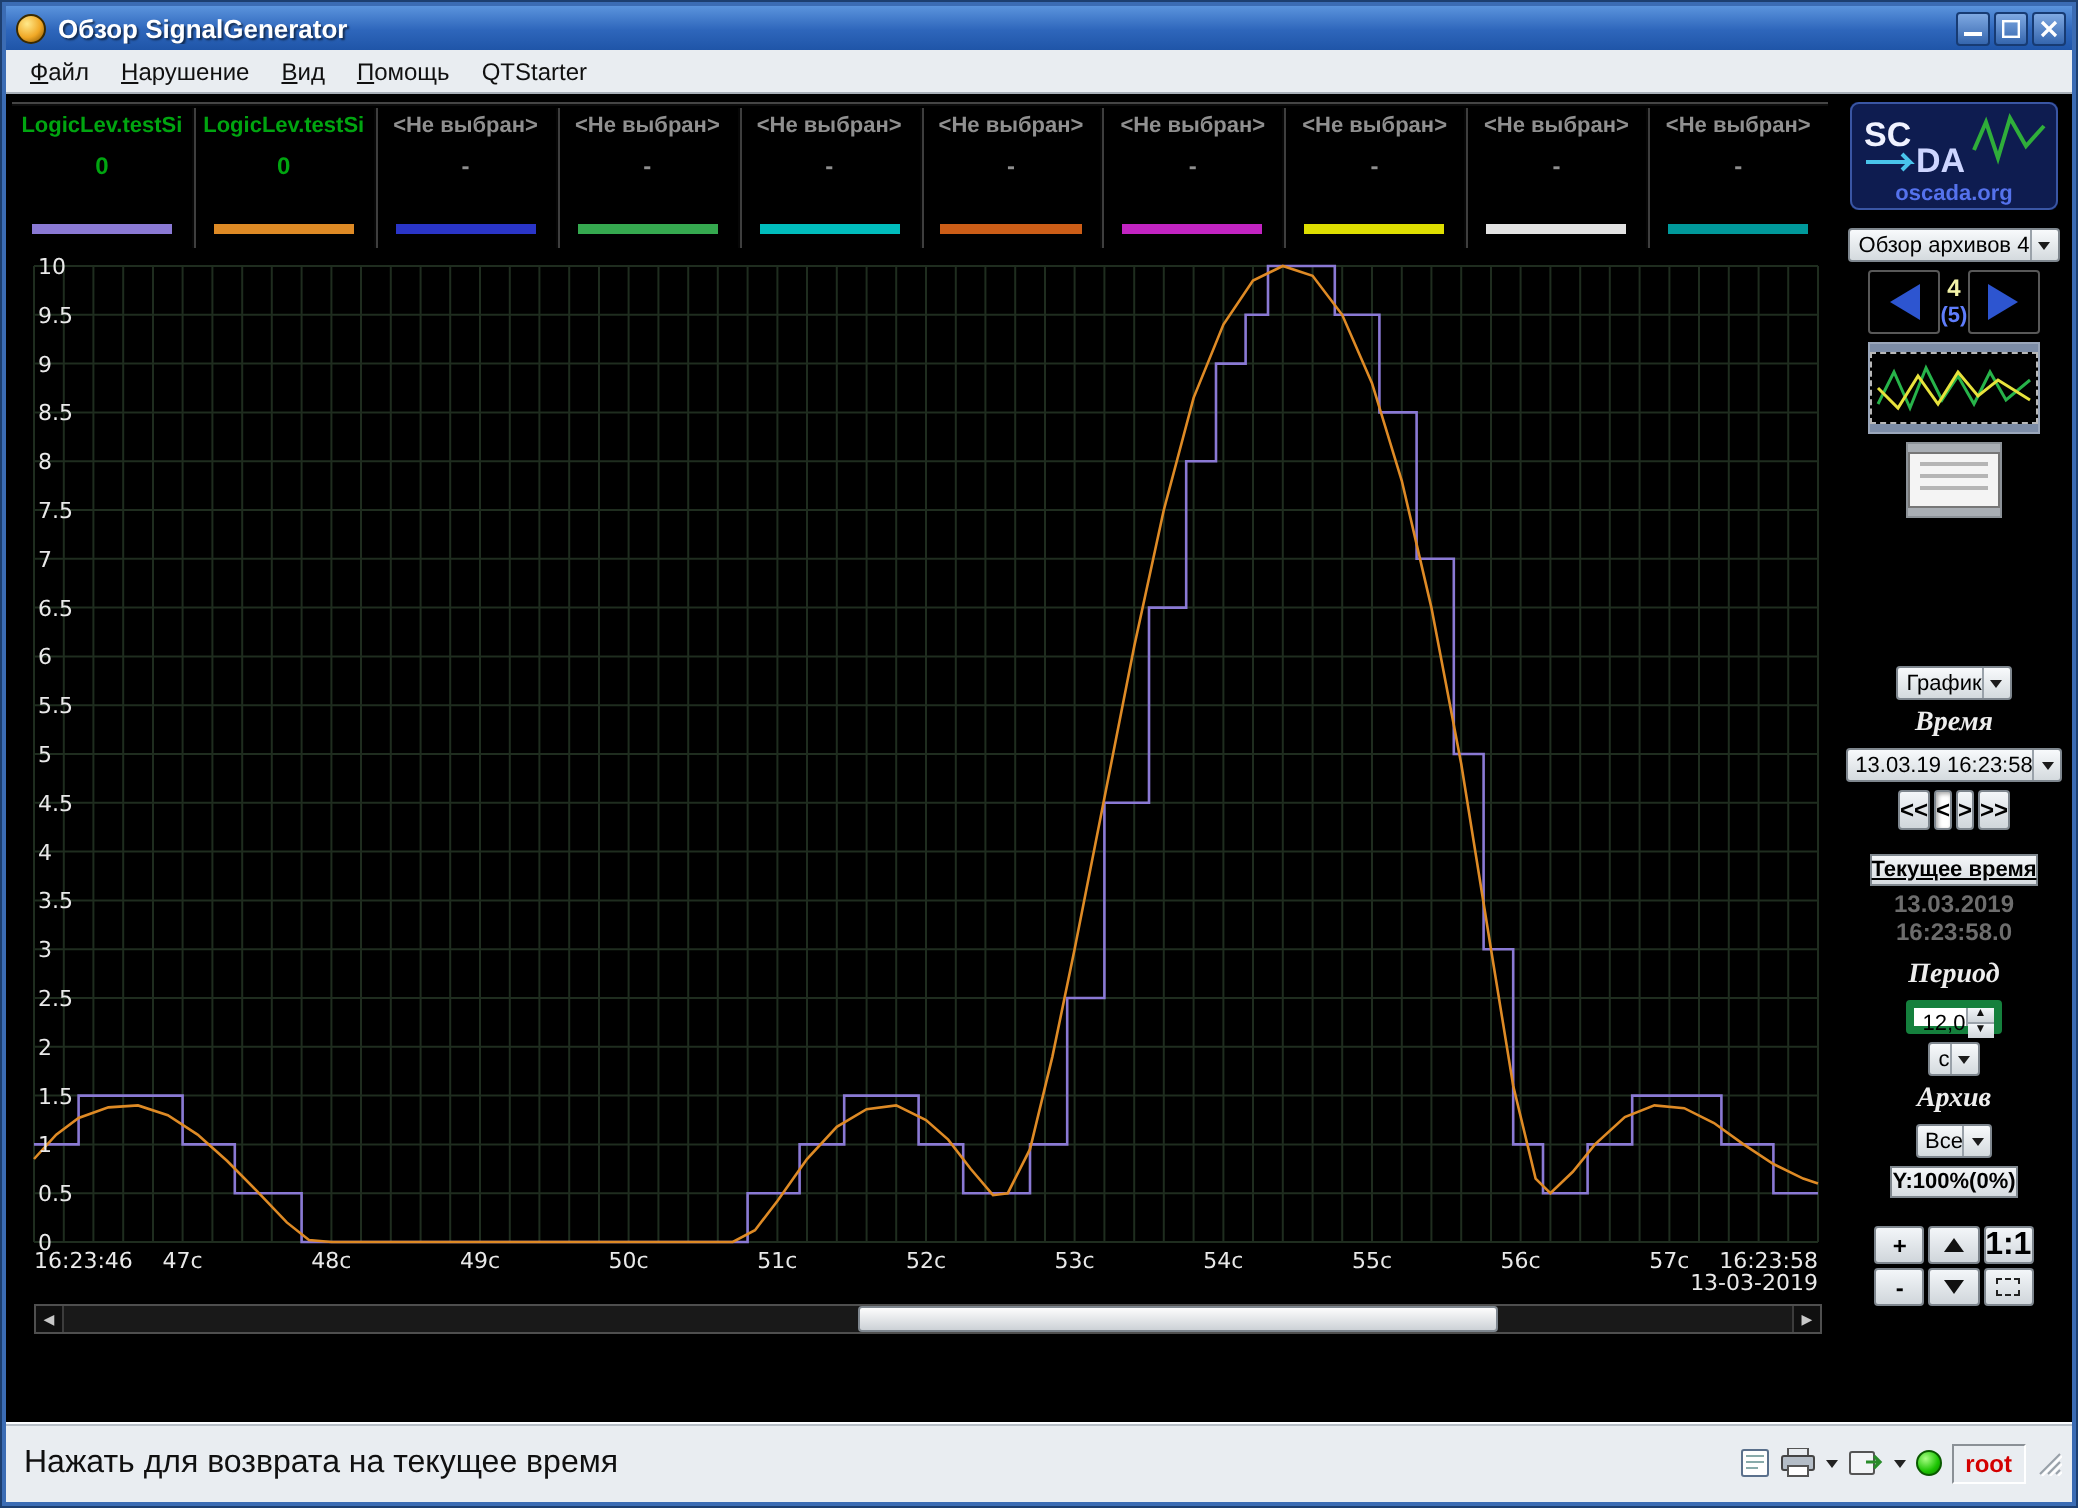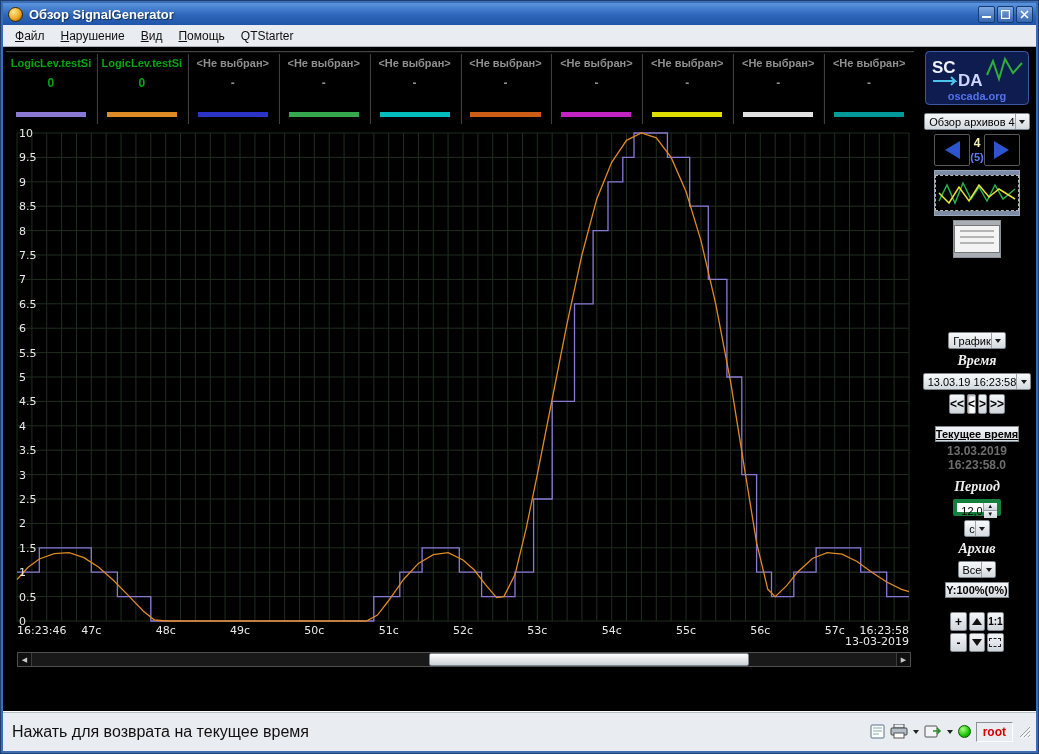--- a/index.html
+++ b/index.html
@@ -103,21 +103,21 @@
   .spin { height:17px; flex:0 0 17px; display:flex; background:#fff; border:4px solid #15803d; border-radius:2px; margin-bottom:4px; }
   .spin-text { flex:1; font-size:11px; padding:2px 0 0 4px; color:#000; }
   .spin-btns { width:14px; display:flex; flex-direction:column; border-left:1px solid #9aa2aa; }
   .spin-btns span { flex:1; font-size:6px; line-height:7px; text-align:center; color:#111;
                     background:linear-gradient(180deg,#f3f6f9,#d0d6db); }
   .spin-btns span + span { border-top:1px solid #9aa2aa; }
 
   .scale-bar { margin-bottom:14px; }
   .zoom-grid { display:grid; grid-template-columns:1fr 1fr 1fr; gap:2px; }
   .zoom-grid .sbtn { height:19px; }
-  .zoom-grid .one { font-size:10px; }
+  .zoom-grid .one { font-size:16px; }
   .tri-up   { width:0; height:0; border-left:5px solid transparent; border-right:5px solid transparent; border-bottom:7px solid #111; }
   .tri-down { width:0; height:0; border-left:5px solid transparent; border-right:5px solid transparent; border-top:7px solid #111; }
   .dash-box { width:12px; height:9px; border:1px dashed #222; display:block; }
 
   
   .statusbar { height:40px; flex:0 0 40px; background:#e9edf1; border-top:1px solid #fafcfe;
                box-shadow:inset 0 1px 0 #b8c0c8; display:flex; align-items:center; padding:0 5px 0 9px; }
   .status-msg { flex:1; font-size:16px; color:#101010; }
   .status-icons { display:flex; align-items:center; gap:5px; }
   .sicon { display:flex; align-items:center; justify-content:center; }

